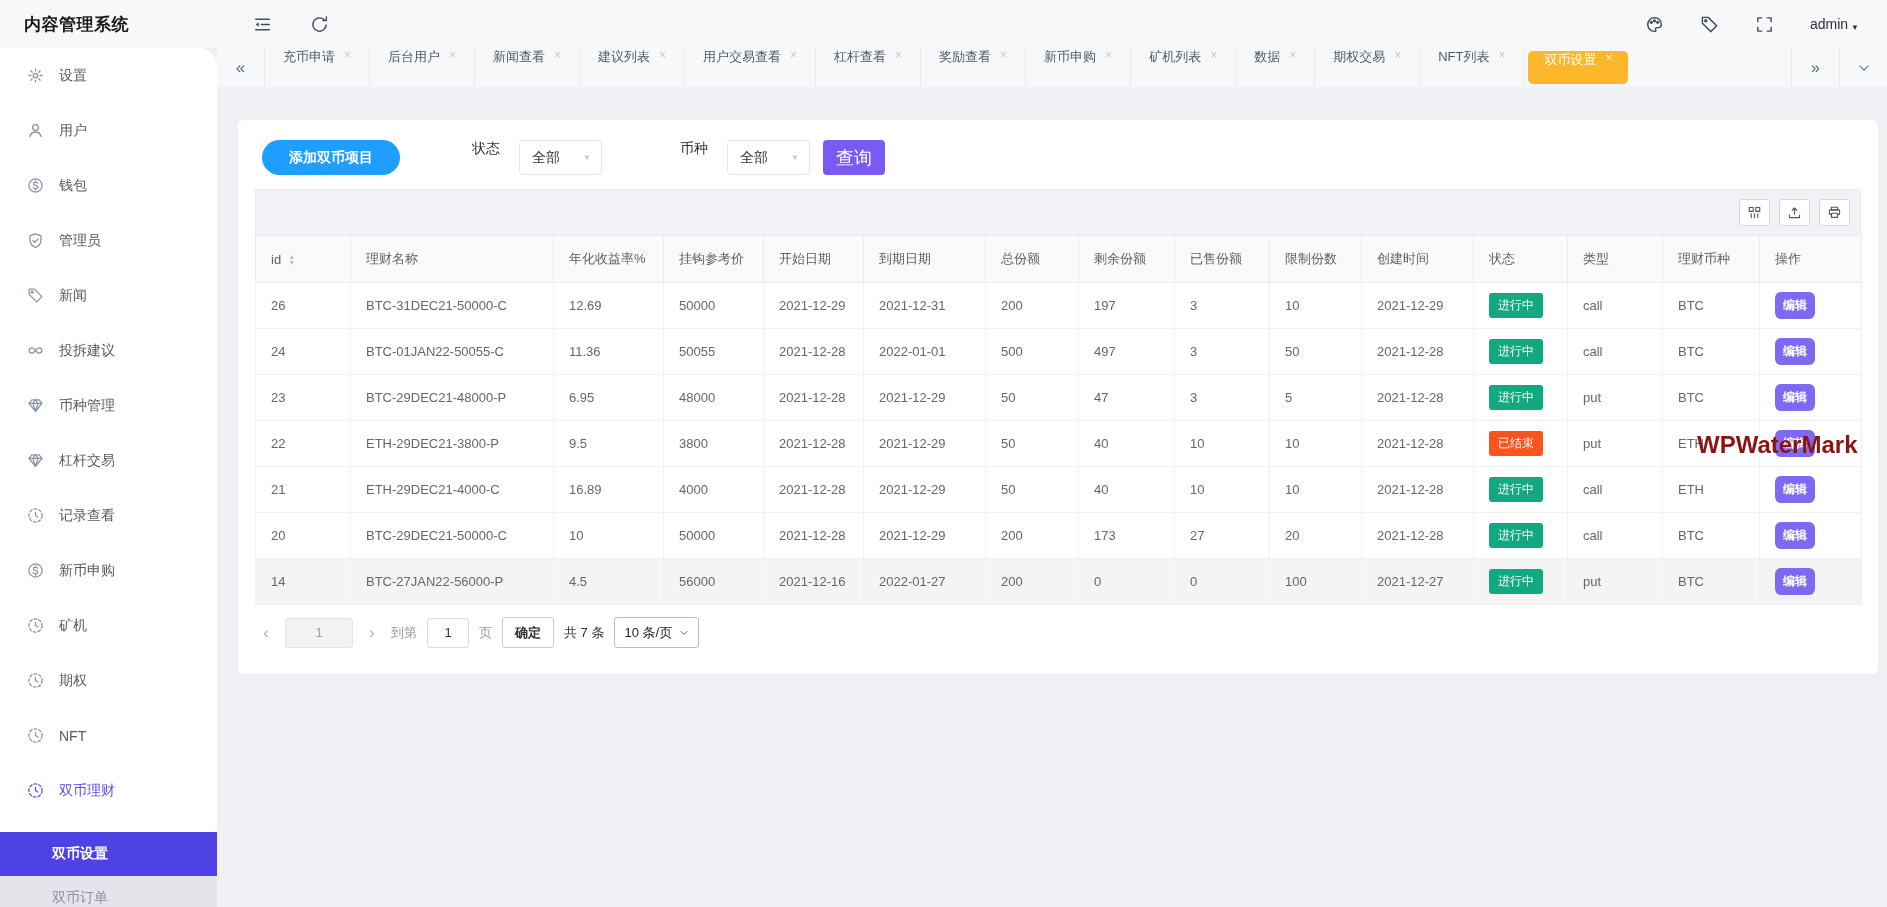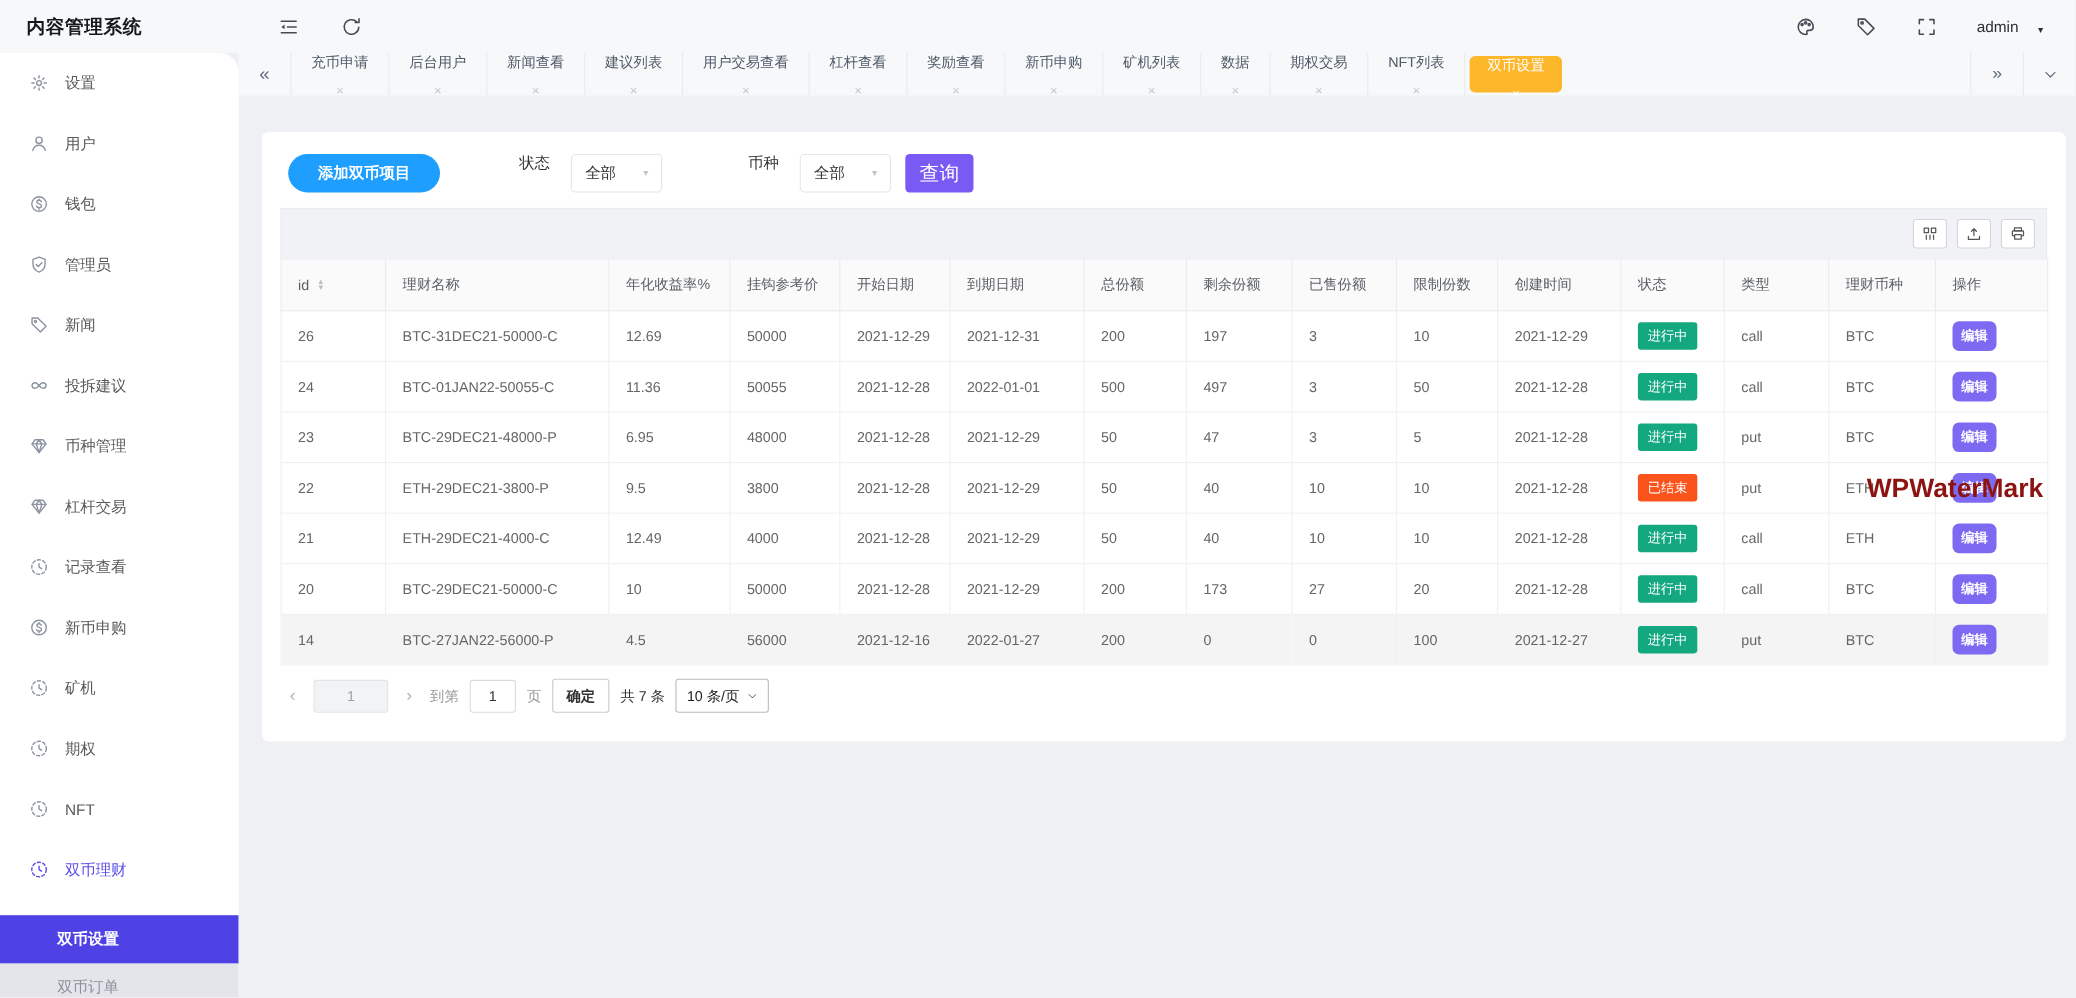--- a/index.html
+++ b/index.html
@@ -8,30 +8,30 @@
   body { font-family:"Liberation Sans","DejaVu Sans",sans-serif; }
   .stage { position:relative; width:1887px; height:907px; background:#eef0f4; overflow:hidden; }
 
   
   .header { height:48px; display:flex; align-items:center; background:#f7f8fa; }
   .logo { width:217px; padding-left:24px; font-size:17px; font-weight:bold; color:#17181a; letter-spacing:.5px; }
   .hd-icon { width:19px; height:19px; color:#454c56; display:inline-flex; cursor:pointer; }
   .hd-icon svg { width:100%; height:100%; }
   .hd-left { display:flex; align-items:center; gap:38px; margin-left:36px; }
   .hd-right { margin-left:auto; display:flex; align-items:center; gap:36px; padding-right:28px; }
-  .user { display:flex; align-items:flex-end; gap:16px; font-size:14px; color:#2b2f36; cursor:pointer; }
+  .user { display:flex; align-items:flex-end; gap:3px; font-size:14px; color:#2b2f36; cursor:pointer; }
   .user .caret { font-size:8px; color:#2b2f36; }
 
   
   .tabbar { margin-left:217px; height:39px; display:flex; align-items:stretch; background:#f7f8fa; }
   .tab-scroll { width:48px; display:flex; align-items:center; justify-content:center; color:#5f6b7a;
     font-size:17px; border-right:1px solid #e8eaee; cursor:pointer; }
   .tabs { display:flex; align-items:stretch; }
-  .tab { display:flex; align-items:center; gap:9px; padding:0 18px; font-size:13px; color:#4f5a68;
-    border-right:1px solid #e8eaee; cursor:pointer; white-space:nowrap;flex-direction:column; }
+  .tab { display:flex; gap:9px; padding:0 18px; font-size:13px; color:#4f5a68;
+    border-right:1px solid #e8eaee; cursor:pointer; white-space:nowrap; }
   .tab .x { color:#c2c6cd; font-size:12px; }
   .tab.active { background:var(--yellow,#fcb72b); color:#fff; border-radius:5px; margin:3px 4px; border-right:none; padding:0 16px; }
   .tab.active .x { color:rgba(255,255,255,.85); }
   .tab-right { margin-left:auto; display:flex; }
   .tab-btn { width:48px; display:flex; align-items:center; justify-content:center; color:#5f6b7a;
     font-size:16px; border-left:1px solid #e8eaee; cursor:pointer; }
   .tab-btn svg { width:14px; height:14px; }
 
   
   .sidebar { position:absolute; left:0; top:48px; bottom:0; width:217px; background:#fff;
@@ -496,21 +496,21 @@
               <td>10</td>
               <td>2021-12-28</td>
               <td><span class="badge ended">已结束</span></td>
               <td>put</td>
               <td>ETH</td>
               <td><button class="edit-btn">编辑</button></td>
             </tr>
             <tr>
               <td>21</td>
               <td>ETH-29DEC21-4000-C</td>
-              <td>12.49</td>
+              <td>16.89</td>
               <td>4000</td>
               <td>2021-12-28</td>
               <td>2021-12-29</td>
               <td>50</td>
               <td>40</td>
               <td>10</td>
               <td>10</td>
               <td>2021-12-28</td>
               <td><span class="badge running">进行中</span></td>
               <td>call</td>

